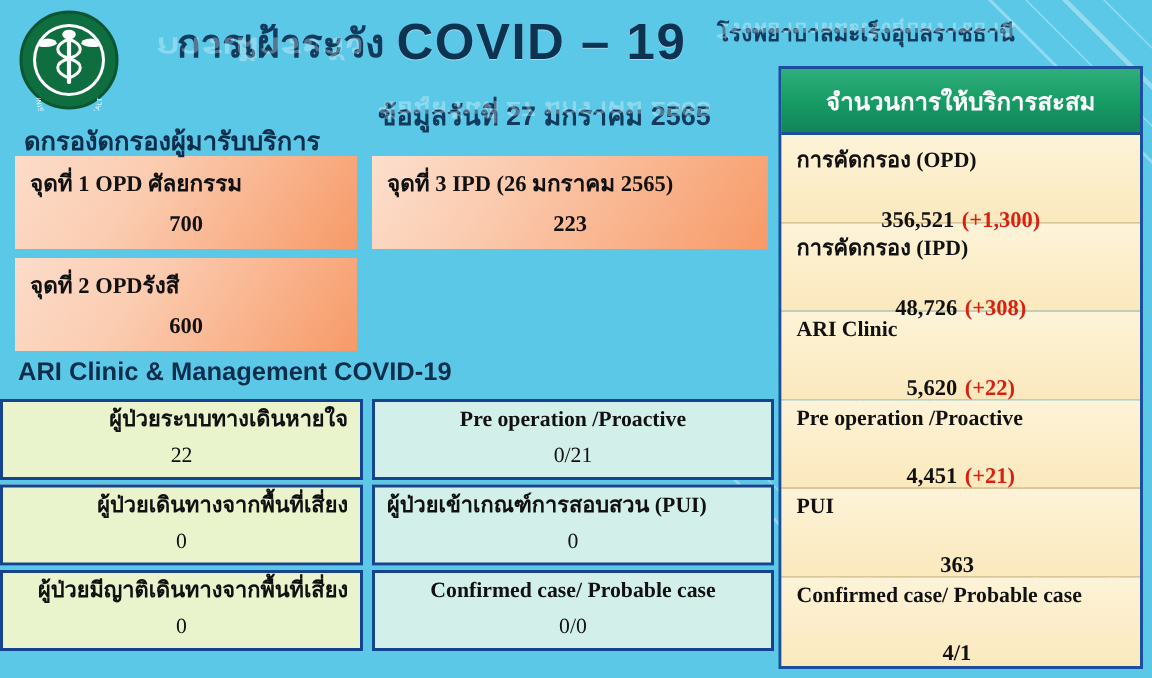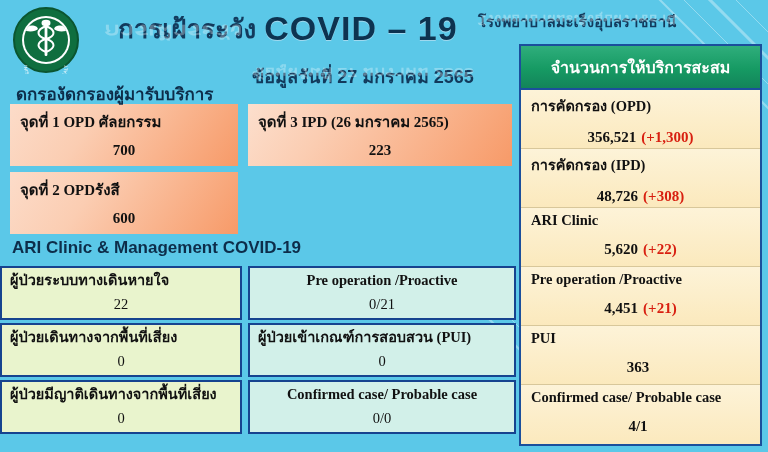--- a/index.html
+++ b/index.html
@@ -120,21 +120,21 @@
   .ari-cell {
     border:2px solid #16438f;
     padding:3px 8px 4px 8px;
     height:54px;
   }
   .ari-cell.left  { width:242px; background:#e9f4cd; }
   .ari-cell.right { width:268px; background:#d2f0e9; }
   .ari-label {
     font-family:"Liberation Serif", serif;
     font-weight:bold; font-size:14.5px; color:#111;
-    white-space:nowrap; line-height:1.25;
+    white-space:nowrap; line-height:1.25;text-align:right;
   }
   .ari-cell.right .ari-label { text-align:center; }
   .ari-cell.right.thai .ari-label { text-align:left; }
   .ari-value {
     font-family:"Liberation Serif", serif;
     font-size:14.5px; color:#111;
     text-align:center; margin-top:7px;
   }
 
   
@@ -161,21 +161,21 @@
     padding:4px 10px 6px 10px;
     height:59px;
   }
   .rrow:last-child { border-bottom:none; }
   .rlabel {
     font-family:"Liberation Serif", serif;
     font-weight:bold; font-size:14.5px; color:#111;
     white-space:nowrap;
   }
   .rvals {
-    text-align:center; margin-top:12px;
+    text-align:center; margin-top:22px;
     font-family:"Liberation Serif", serif;
     font-weight:bold; font-size:15px; color:#111;
     white-space:nowrap;
   }
   .rdelta { color:#d81f10; margin-left:5px; }
 </style>
 </head>
 <body>
 
 <svg id="streaks" viewBox="0 0 768 452" preserveAspectRatio="none">

